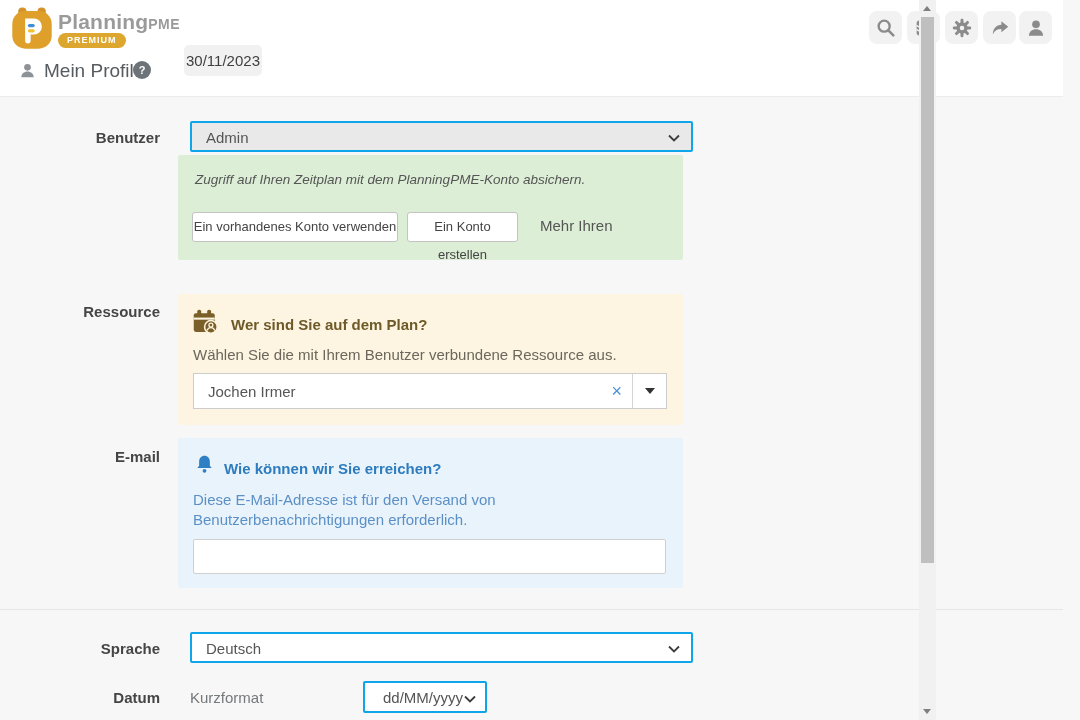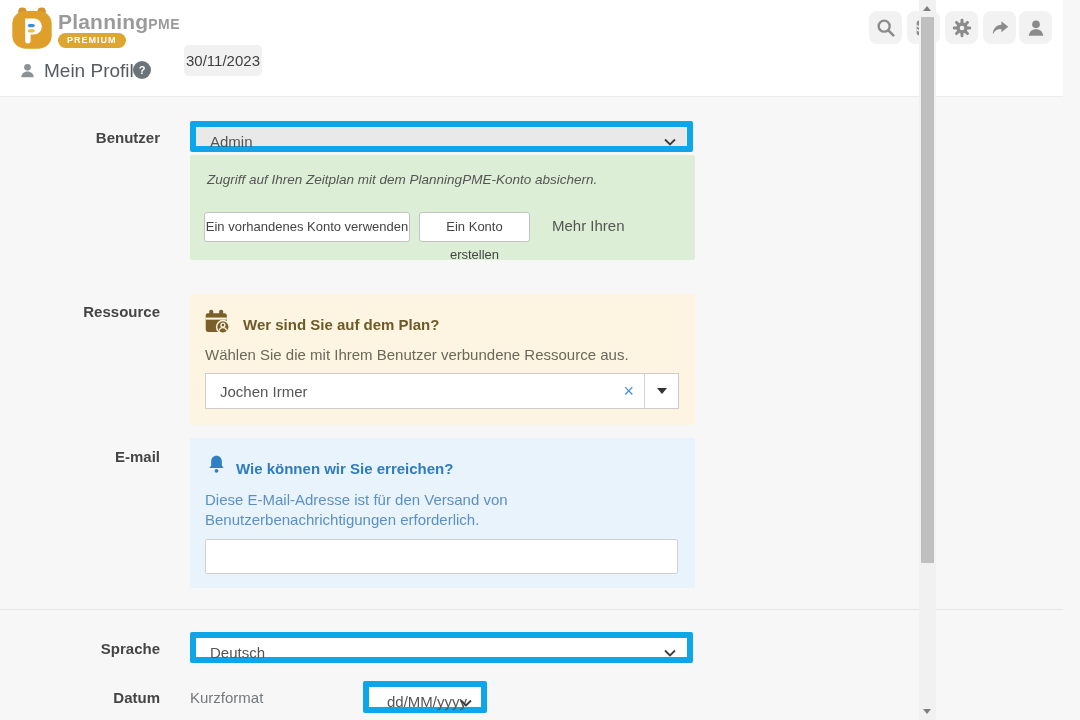--- a/index.html
+++ b/index.html
@@ -29,27 +29,27 @@
   .page-title { position: absolute; left: 44px; top: 2px; font-size: 19px; color: #565b5f; white-space: nowrap; }
   .help-badge { position: absolute; left: 133px; top: 3px; width: 18px; height: 18px; border-radius: 50%;
             background: #6d7479; color: #fff; font-size: 11px; font-weight: 700; text-align: center;
             line-height: 18px; cursor: pointer; }
 
   
   .flabel { position: absolute; left: 0; width: 160px; text-align: right;
             font-size: 15px; font-weight: 700; color: #454545; }
   .sublabel { position: absolute; font-size: 15px; color: #75797c; }
 
-  .select { position: absolute; height: 31px; border: 6px solid #0ea5e9; background: #fff;
+  .select { position: absolute; height: 31px; border: 2px solid #0ea5e9; background: #fff;
             color: #555; font-size: 15px; line-height: 29px; padding-left: 14px;
             border-radius: 2px; cursor: pointer; }
   .select .chev { position: absolute; right: 11px; top: 11px; }
   .select.gray { background: #e9e9e9; }
 
-  .panel { position: absolute; left: 190px; width: 505px; border-radius: 2px; padding-left: 48px; }
+  .panel { position: absolute; left: 178px; width: 505px; border-radius: 2px; padding-left: 48px; }
   .panel-green { background: #ddeed6; }
   .panel-yellow { background: #fdf5e1; }
   .panel-blue { background: #e9f3fb; }
 
   .green-info { position: absolute; left: 17px; top: 17px; font-size: 13.5px; font-style: italic; color: #555; }
   .wbtn { position: absolute; top: 57px; height: 30px; background: #fff; border: 1px solid #c3c3c3;
             border-radius: 3px; font-family: "Liberation Sans", sans-serif; font-size: 13px;
             color: #444; text-align: center; line-height: 28px; cursor: pointer; }
   .more-info { position: absolute; top: 62px; font-size: 15px; color: #555; cursor: pointer; white-space: nowrap; }
 

